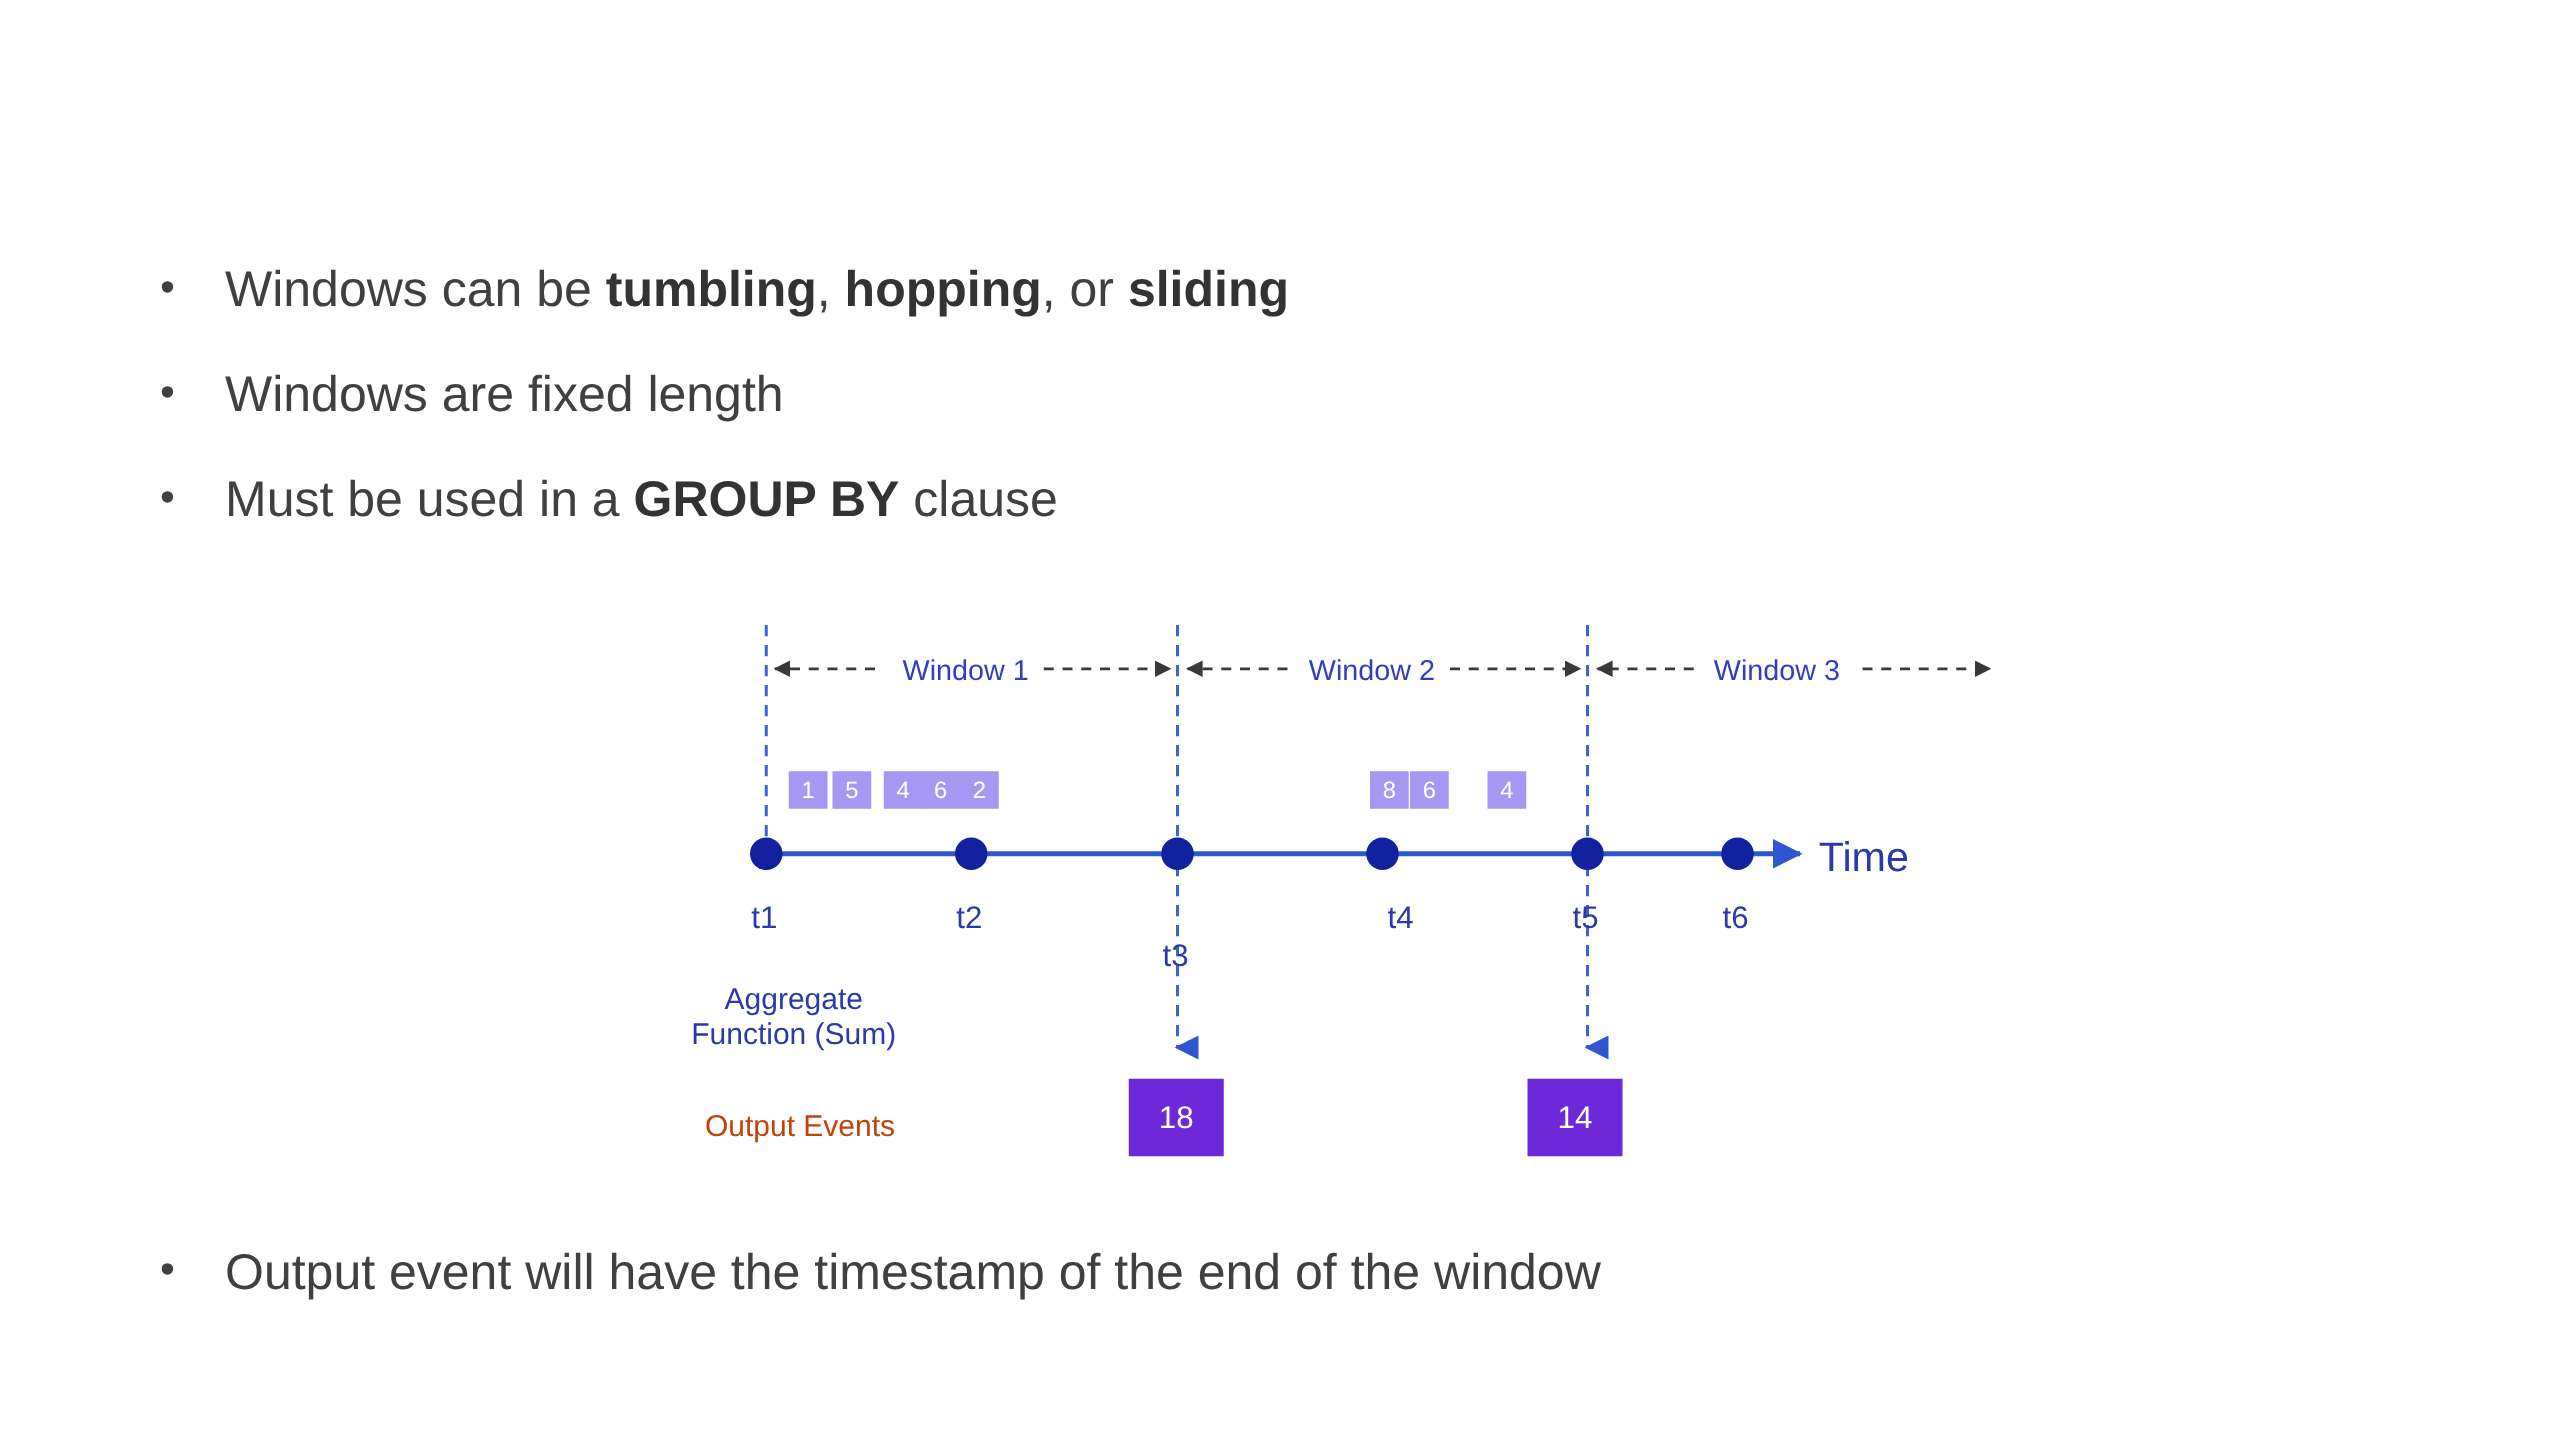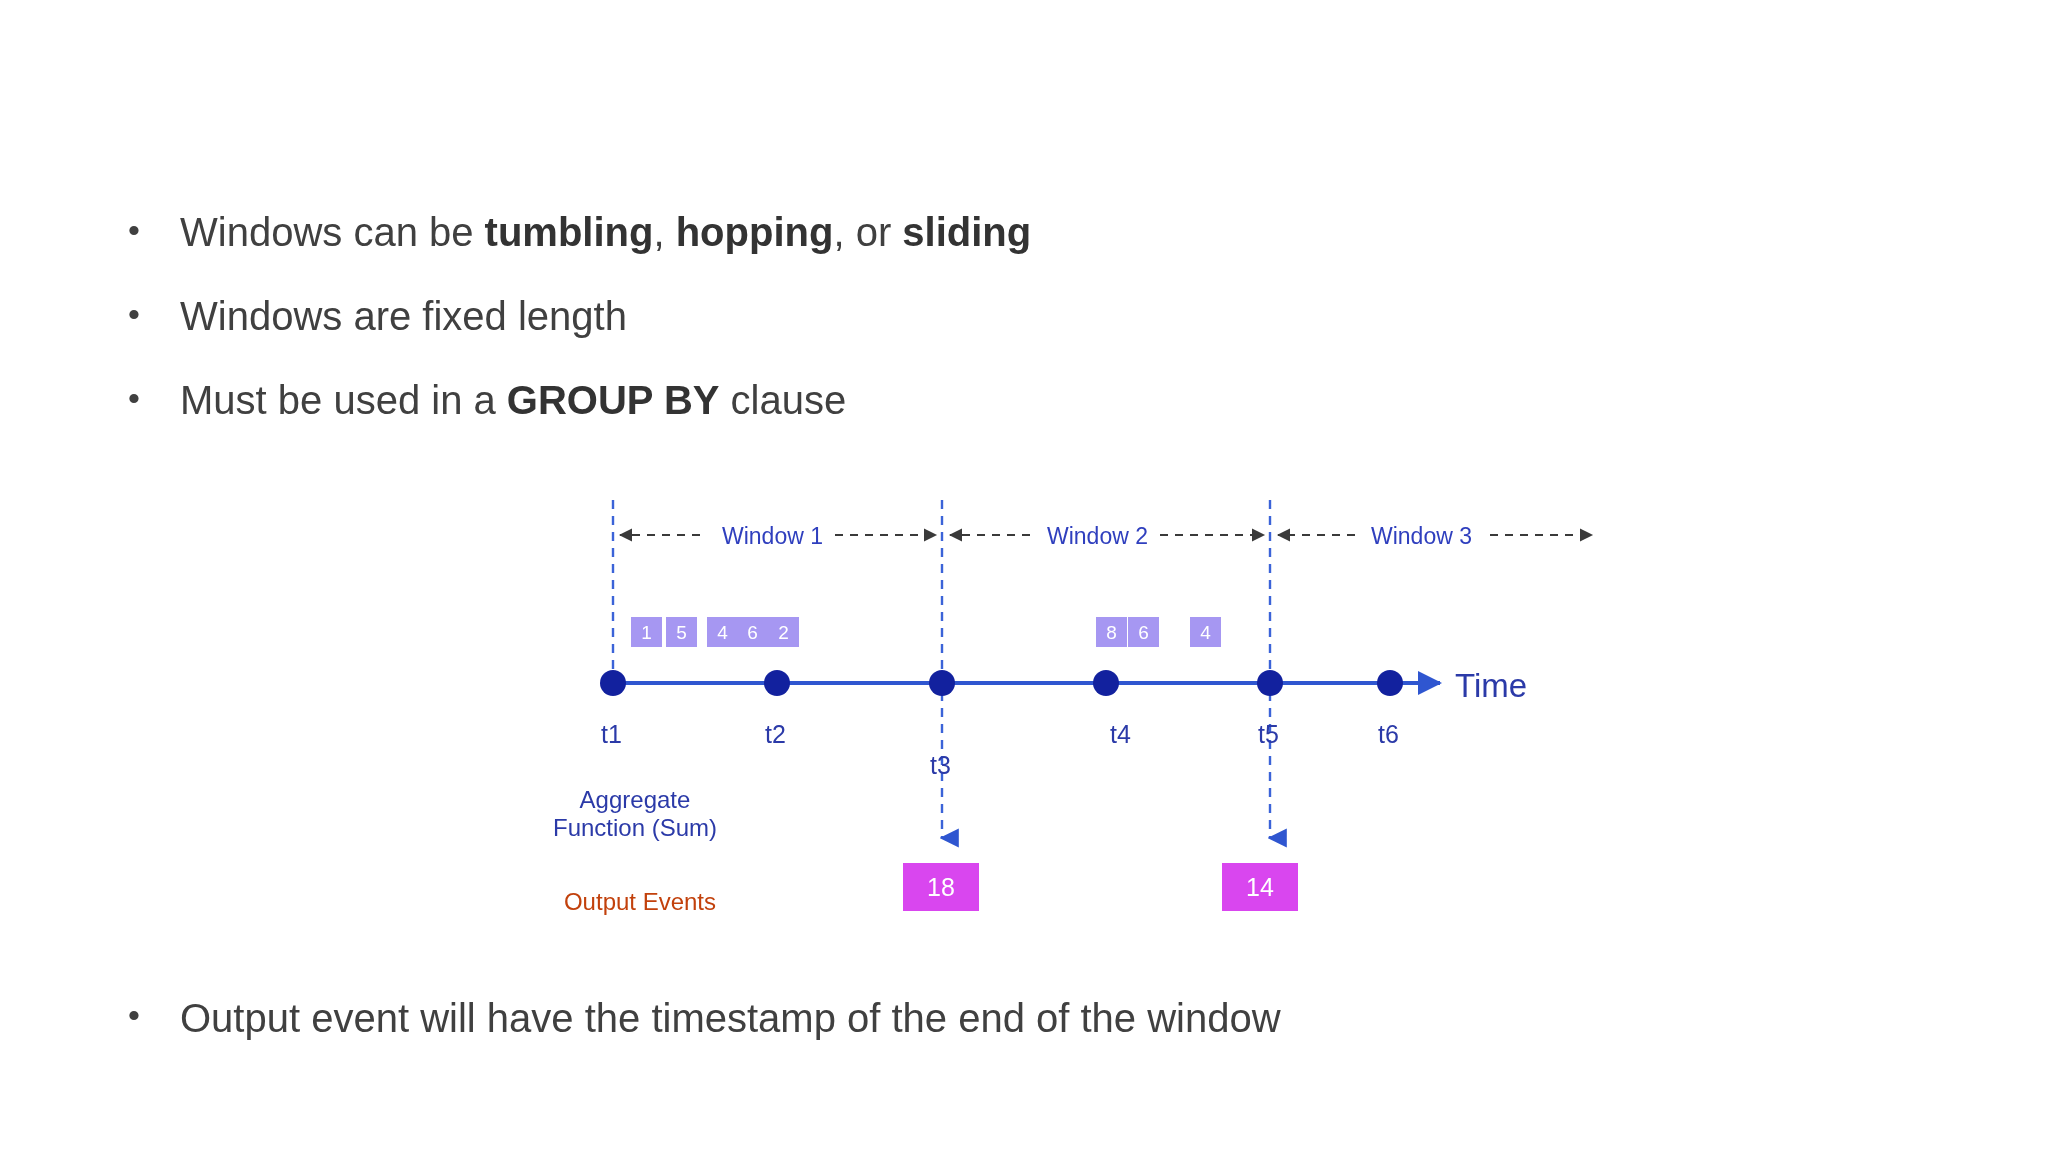--- a/index.html
+++ b/index.html
@@ -125,22 +125,22 @@
     font-size: 19px;
     display: flex;
     align-items: center;
     justify-content: center;
     line-height: 1;
   }
 
   .out-box {
     position: absolute;
     width: 76px;
-    height: 48px;
-    background: #d946ef;
+    height: 62px;
+    background: #6d28d9;
     color: #ffffff;
     font-size: 25px;
     display: flex;
     align-items: center;
     justify-content: center;
     line-height: 1;
   }
 
   .agg-label {
     position: absolute;

